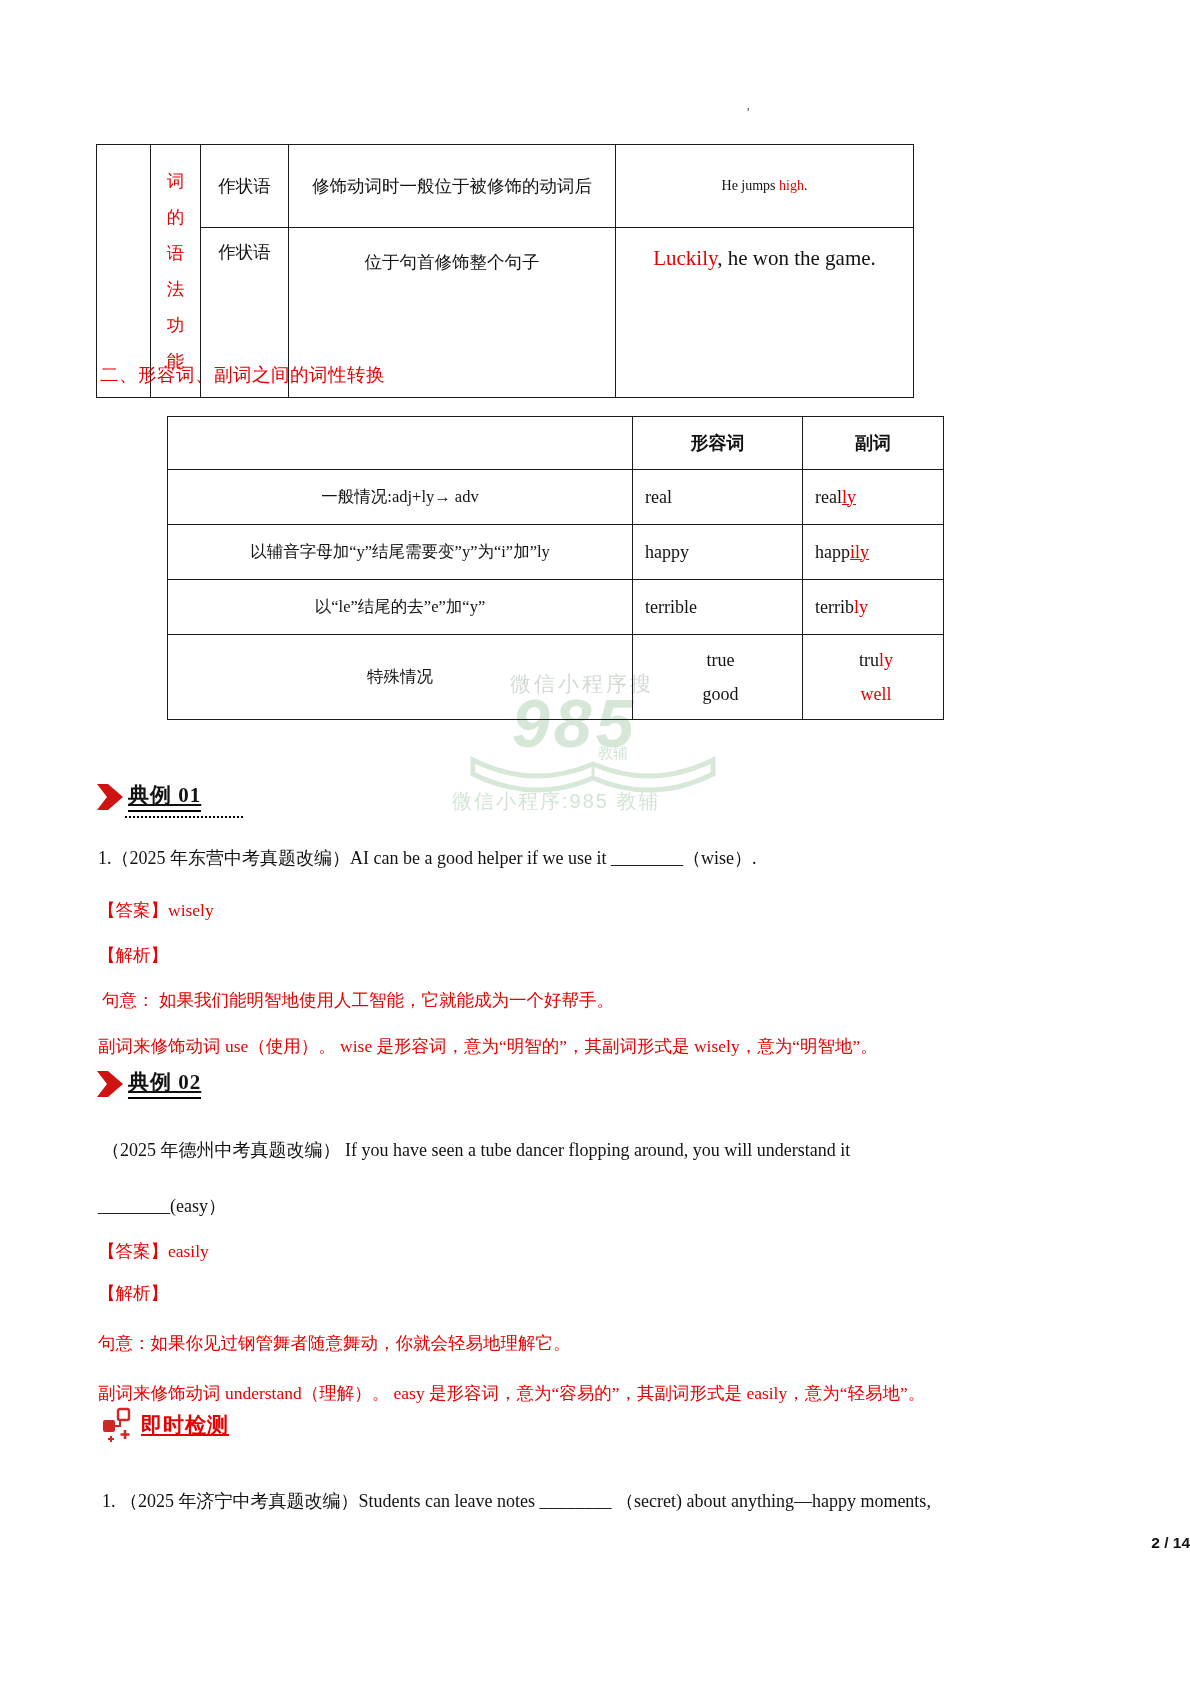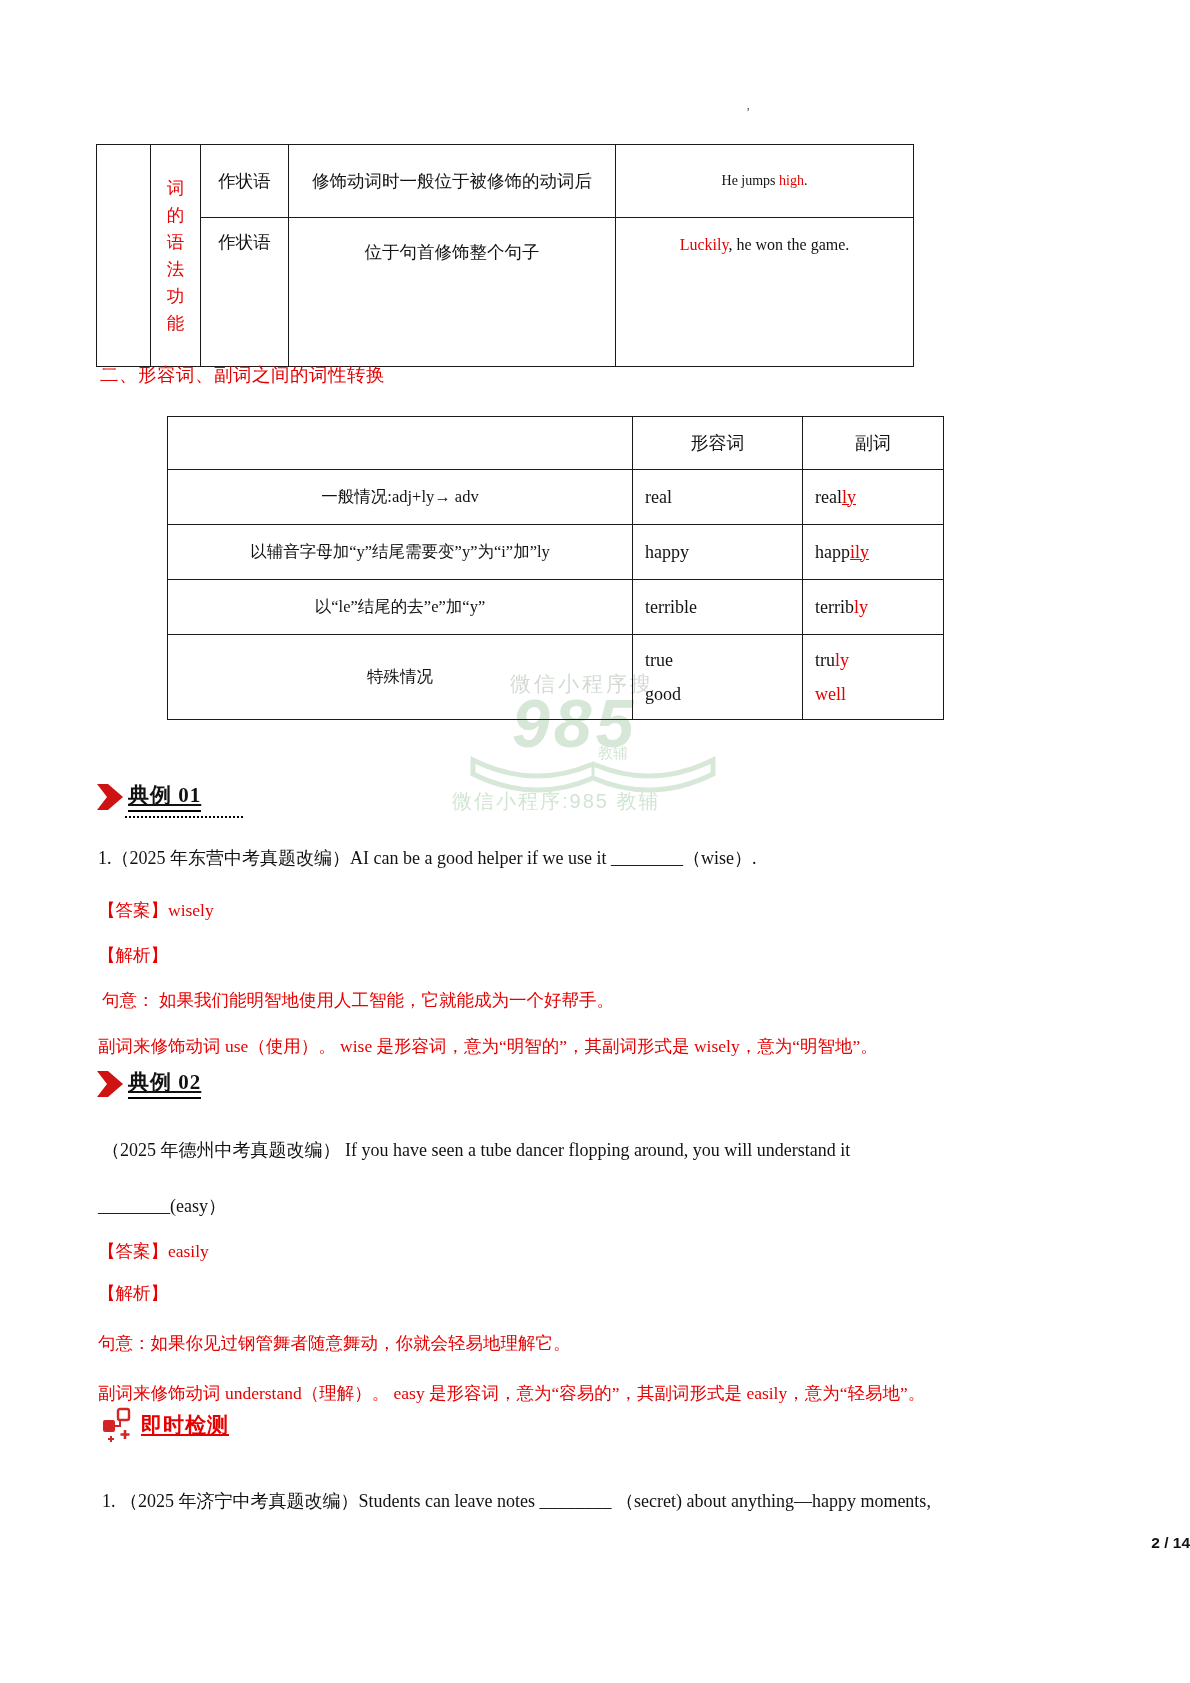--- a/index.html
+++ b/index.html
@@ -21,28 +21,28 @@
   .wm-book{position:absolute;left:468px;top:748px;}
   .wm-line2{position:absolute;left:452px;top:788px;font-size:20px;letter-spacing:2px;color:var(--watermark_green);font-family:"Liberation Sans",sans-serif;}
   
   table{border-collapse:collapse;table-layout:fixed;}
   td{border:1.5px solid var(--border);overflow:hidden;}
   .t1{position:absolute;left:96px;top:144px;width:817px;}
   .t1 td{text-align:center;vertical-align:middle;font-size:17.5px;padding:2px 4px;}
   .t1 tr.r1 td{height:68px;}
   .t1 tr.r2 td{height:124px;vertical-align:top;padding-top:12px;}
   .t1 td.c-side{vertical-align:middle;}
-  .vtext{width:22px;margin:8px auto;line-height:27px;font-size:17.5px;color:var(--red);word-break:break-all;text-align:center;}
+  .vtext{width:22px;margin:16px auto;line-height:36px;font-size:17.5px;color:var(--red);word-break:break-all;text-align:center;}
   .t2{position:absolute;left:167px;top:416px;width:776px;}
   .t2 td{font-size:16.5px;padding:2px 6px;vertical-align:middle;}
-  .t2 tr.h td{height:48px;text-align:center;font-weight:normal;font-size:18px;}
+  .t2 tr.h td{height:48px;text-align:center;font-weight:bold;font-size:18px;}
   .t2 td.rule{text-align:center;height:50px;}
   .t2 td.word{text-align:left;padding-left:12px;font-size:18px;}
   .t2 tr.r4 td{height:80px;}
-  .t2 .wline{line-height:34px;}
+  .t2 .wline{line-height:34px;text-align:center;}
   .red{color:var(--red);}
   .u{text-decoration:underline;}
   
   .sec-title{position:absolute;left:100px;top:362px;color:var(--red);font-size:18.5px;letter-spacing:.5px;}
   .p{position:absolute;left:98px;font-size:18px;white-space:nowrap;}
   .p.redline{color:var(--red);font-size:17.5px;}
   .ex-head{position:absolute;left:97px;display:flex;align-items:center;gap:5px;}
   .ex-title{font-weight:bold;font-size:21px;border-bottom:2.5px solid #000;padding-bottom:1px;letter-spacing:1px;text-decoration:underline;}
   .dots{position:absolute;left:28px;bottom:-6px;width:118px;border-bottom:2.5px dotted #000;}
   .chk-head{position:absolute;left:100px;display:flex;align-items:center;gap:7px;}
@@ -84,21 +84,21 @@
       </td>
       <td><span>作状语</span></td>
       <td><span>修饰动词时一般位于被修饰的动词后</span></td>
       <td style="font-size:14px;">
         <span>He jumps </span><span class="red">high</span><span>.</span>
       </td>
     </tr>
     <tr class="r2">
       <td><span>作状语</span></td>
       <td style="padding-top:22px;"><span>位于句首修饰整个句子</span></td>
-      <td style="font-size:16px;padding-top:18px;">
+      <td style="font-size:21px;padding-top:18px;">
         <span class="red">Luckily</span><span>, he won the game.</span>
       </td>
     </tr>
   </tbody>
     </table>
 
   <div class="sec-title">二、形容词、副词之间的词性转换</div>
 
   <table class="t2">
     <colgroup>

